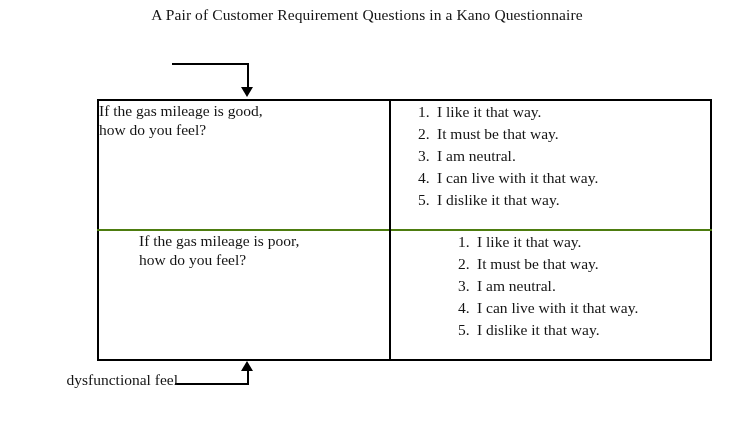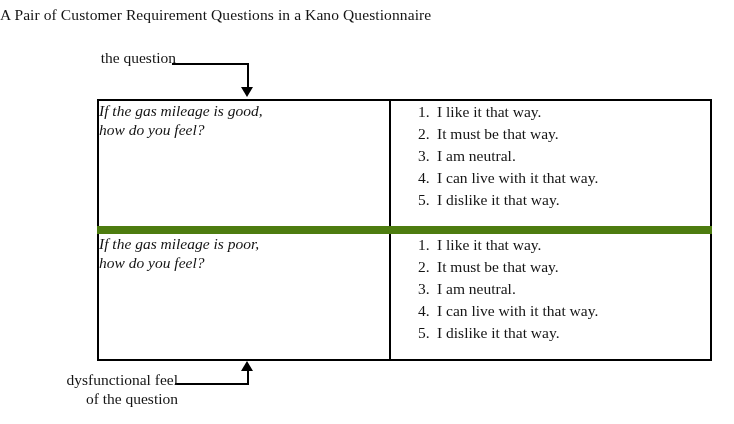--- a/index.html
+++ b/index.html
@@ -16,21 +16,21 @@
     color: #141414;
     -webkit-font-smoothing: antialiased;
   }
 
   
   #figure-title {
     position: absolute;
     left: 0;
     top: 5px;
     width: 734px;
-    text-align: left;
+    text-align: center;
     font-size: 15.5px;
     line-height: 20px;
     letter-spacing: 0.1px;
     white-space: nowrap;
   }
 
   
   .callout-label {
     position: absolute;
     font-size: 15.5px;
@@ -99,21 +99,22 @@
     box-sizing: border-box;
     border: 2px solid #000000;
     border-collapse: collapse;
     table-layout: fixed;
     background: #ffffff;
   }
   #questionnaire-table tr.table-row {
     height: 130px;
   }
   #questionnaire-table tr.table-row + tr.table-row td {
-    border-top: 8px solid #4d7c0f;
+    border-top: 2px solid #4d7c0f;
+    padding-left: 40px;
   }
   #questionnaire-table td {
     vertical-align: top;
     padding: 0;
     border: 0;
   }
   td.question-cell {
     width: 290px;
     border-right: 2px solid #000000 !important;
     padding: 11px 10px 0 14px;
@@ -121,21 +122,20 @@
   td.options-cell {
     padding: 9px 0 0 0;
   }
   .question-text {
     font-size: 15.5px;
     line-height: 19px;
   }
   .question-text .qline {
     display: block;
     white-space: nowrap;
-    font-style: italic;
   }
 
   ol.options-list {
     margin: 0;
     padding: 0;
     list-style: none;
   }
   ol.options-list li {
     font-size: 15.5px;
     line-height: 22px;
@@ -149,21 +149,20 @@
     width: 20px;
     text-align: left;
   }
 </style>
 </head>
 <body>
 
 <div id="figure-title">A Pair of Customer Requirement Questions in a Kano Questionnaire</div>
 
 <div id="functional-label" class="callout-label">
-  <span class="line2">the question</span>
 </div>
 <div id="functional-leader-h" class="leader-h"></div>
 <div id="functional-leader-v" class="leader-v"></div>
 <div id="functional-arrow" class="arrow-head arrow-down"></div>
 
 <table id="questionnaire-table">
   <tbody>
     <tr class="table-row">
       <td class="question-cell">
         <div class="question-text">
@@ -229,14 +228,13 @@
       </td>
     </tr>
   </tbody>
 </table>
 
 <div id="dysfunctional-leader-v" class="leader-v"></div>
 <div id="dysfunctional-leader-h" class="leader-h"></div>
 <div id="dysfunctional-arrow" class="arrow-head arrow-up"></div>
 <div id="dysfunctional-label" class="callout-label">
   <span class="line1">dysfunctional feel</span>
-  <span class="line2">of the question</span>
 </div>
 
 </body></html>

